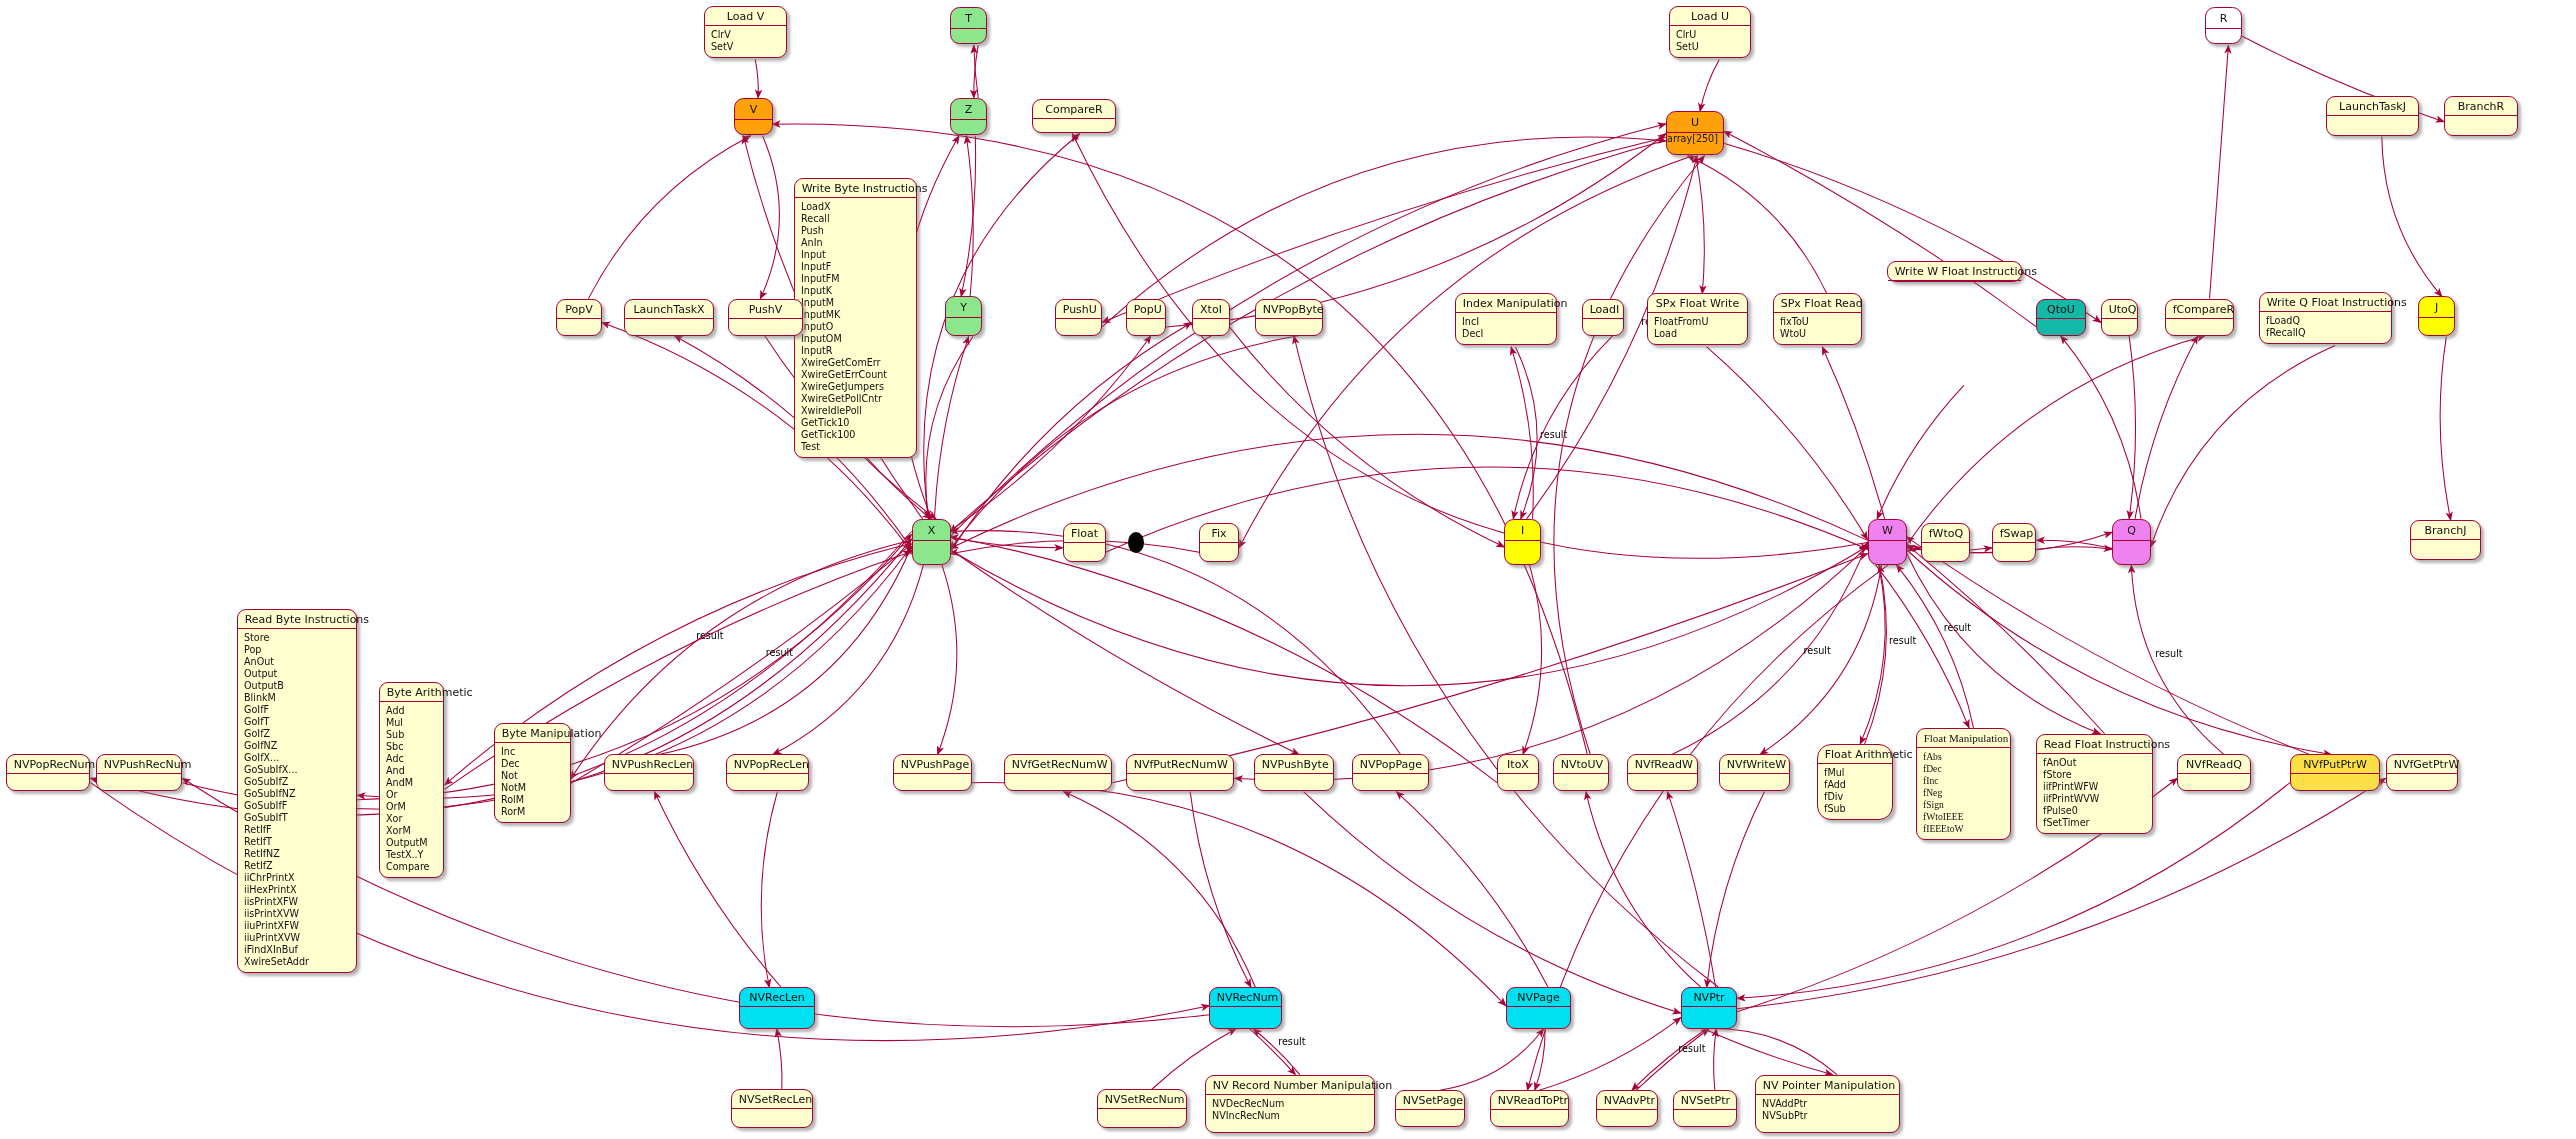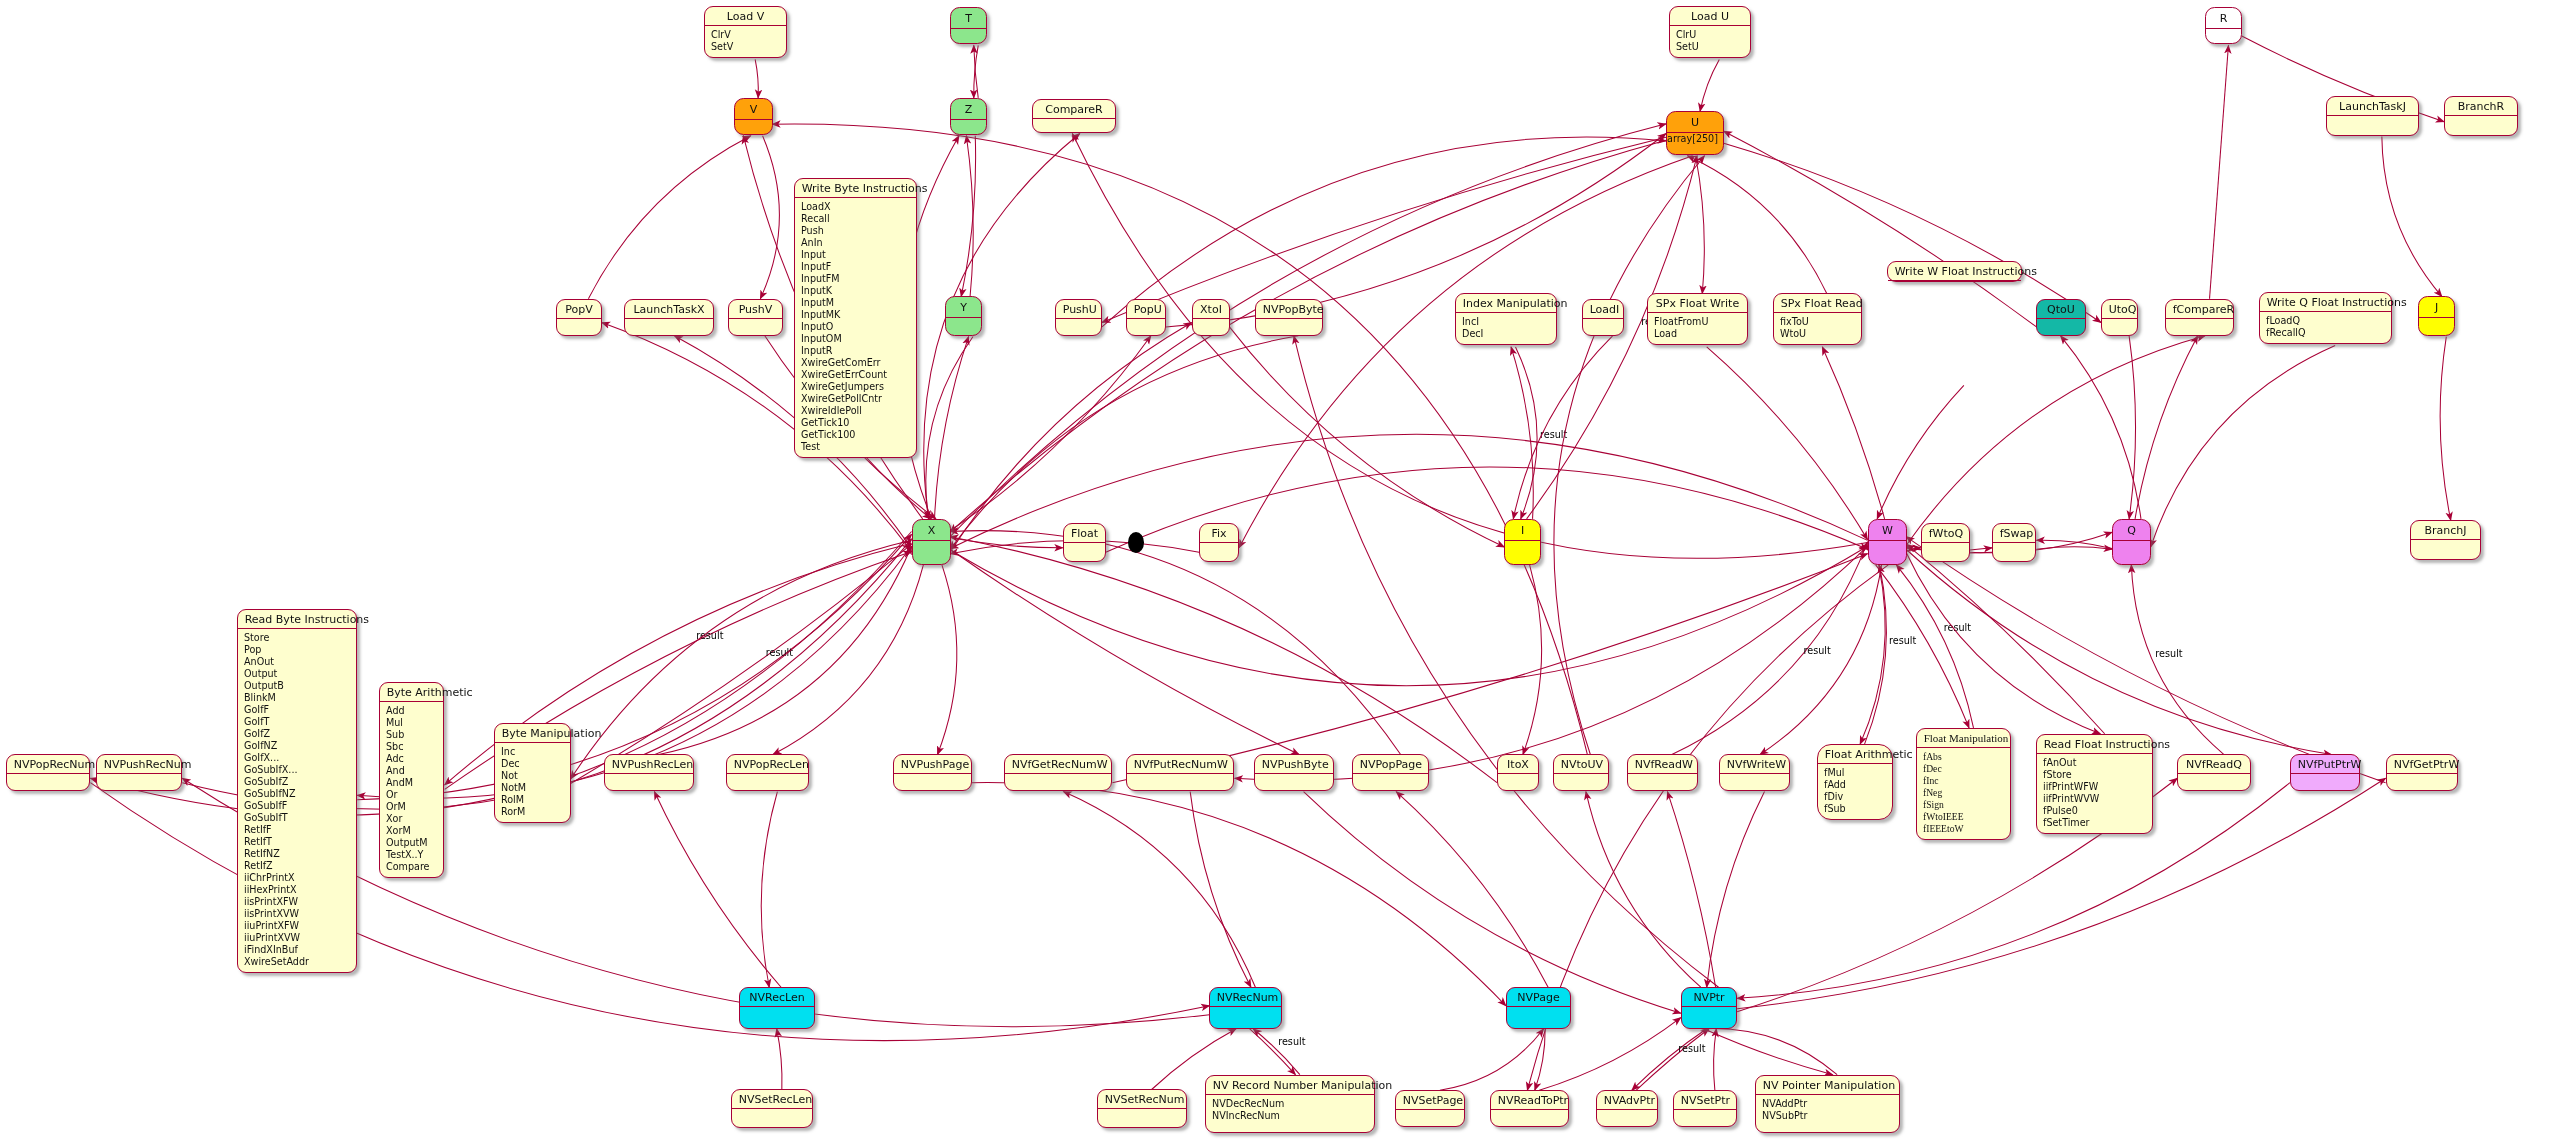--- a/index.html
+++ b/index.html
@@ -245,21 +245,21 @@
         </div>
       </div>
       <div class="node empty" style="left: 556px; top: 299px; width: 46px; min-height: 37px; background: rgb(254, 254, 206);">
         <div class="title">PopV</div>
         <div class="body"></div>
       </div>
       <div class="node empty" style="left: 624px; top: 299px; width: 90px; min-height: 37px; background: rgb(254, 254, 206);">
         <div class="title">LaunchTaskX</div>
         <div class="body"></div>
       </div>
-      <div class="node empty" style="left: 728px; top: 299px; width: 55px; min-height: 37px; background: rgb(254, 254, 206);">
+      <div class="node empty" style="left: 728px; top: 299px; width: 75px; min-height: 37px; background: rgb(254, 254, 206);">
         <div class="title">PushV</div>
         <div class="body"></div>
       </div>
       <div class="node letter empty" style="left: 945px; top: 296px; width: 37px; min-height: 40px; background: rgb(140, 230, 140);">
         <div class="title">Y</div>
         <div class="body"></div>
       </div>
       <div class="node empty" style="left: 1055px; top: 299px; width: 47px; min-height: 37px; background: rgb(254, 254, 206);">
         <div class="title">PushU</div>
         <div class="body"></div>
@@ -508,21 +508,21 @@
           <div class="line">iifPrintWFW</div>
           <div class="line">iifPrintWVW</div>
           <div class="line">fPulse0</div>
           <div class="line">fSetTimer</div>
         </div>
       </div>
       <div class="node empty" style="left: 2177px; top: 754px; width: 74px; min-height: 37px; background: rgb(254, 254, 206);">
         <div class="title">NVfReadQ</div>
         <div class="body"></div>
       </div>
-      <div class="node empty" style="left: 2290px; top: 754px; width: 70px; min-height: 37px; background: #f0abfc;">
+      <div class="node empty" style="left: 2290px; top: 754px; width: 90px; min-height: 37px; background: #fde047;">
         <div class="title">NVfPutPtrW</div>
         <div class="body"></div>
       </div>
       <div class="node empty" style="left: 2386px; top: 754px; width: 72px; min-height: 37px; background: rgb(254, 254, 206);">
         <div class="title">NVfGetPtrW</div>
         <div class="body"></div>
       </div>
       <div class="node empty" style="left: 739px; top: 987px; width: 76px; min-height: 42px; background: rgb(0, 224, 240);">
         <div class="title">NVRecLen</div>
         <div class="body"></div>

